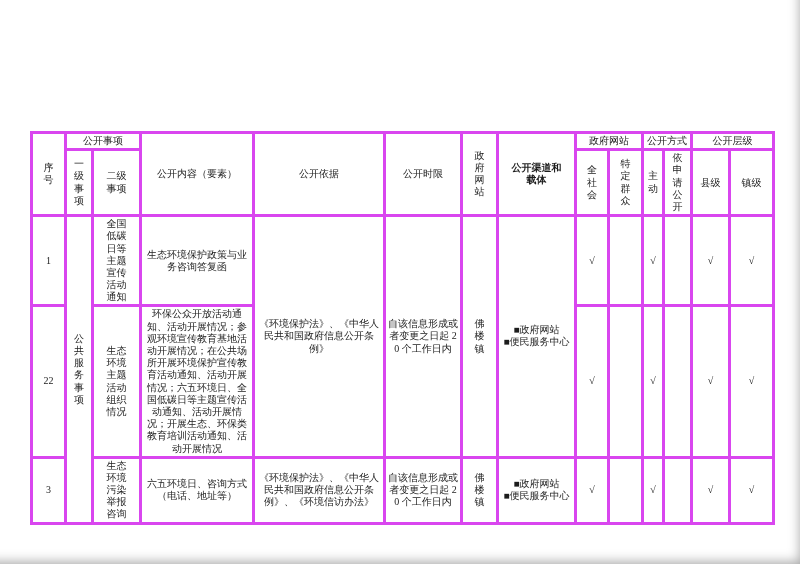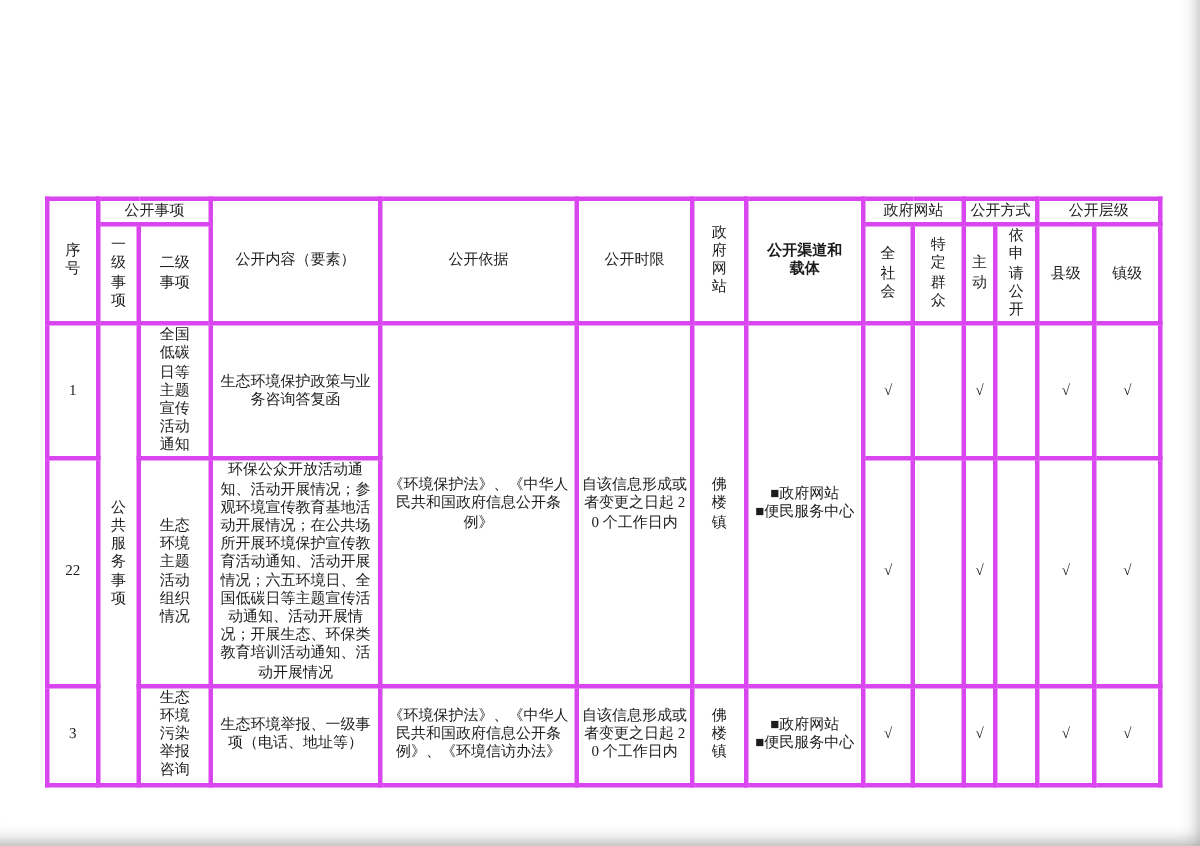--- a/index.html
+++ b/index.html
@@ -136,21 +136,21 @@
         <td class="check">√</td>
         <td class="check"></td>
         <td class="check">√</td>
         <td class="check"></td>
         <td class="check">√</td>
         <td class="check">√</td>
       </tr>
       <tr class="brow3">
         <td>3</td>
         <td><span class="stack w3">生态环境污染举报咨询</span></td>
-        <td class="left">生态环境举报、一级事项（电话、地址等）</td>
+        <td class="left">六五环境日、咨询方式（电话、地址等）</td>
         <td class="left">《环境保护法》、《中华人民共和国政府信息公开条例》、《环境信访办法》</td>
         <td class="left">自该信息形成或者变更之日起 20 个工作日内</td>
         <td><span class="stack w2">佛楼镇</span></td>
         <td class="left pre">■政府网站
 ■便民服务中心</td>
         <td class="check">√</td>
         <td class="check"></td>
         <td class="check">√</td>
         <td class="check"></td>
         <td class="check">√</td>

